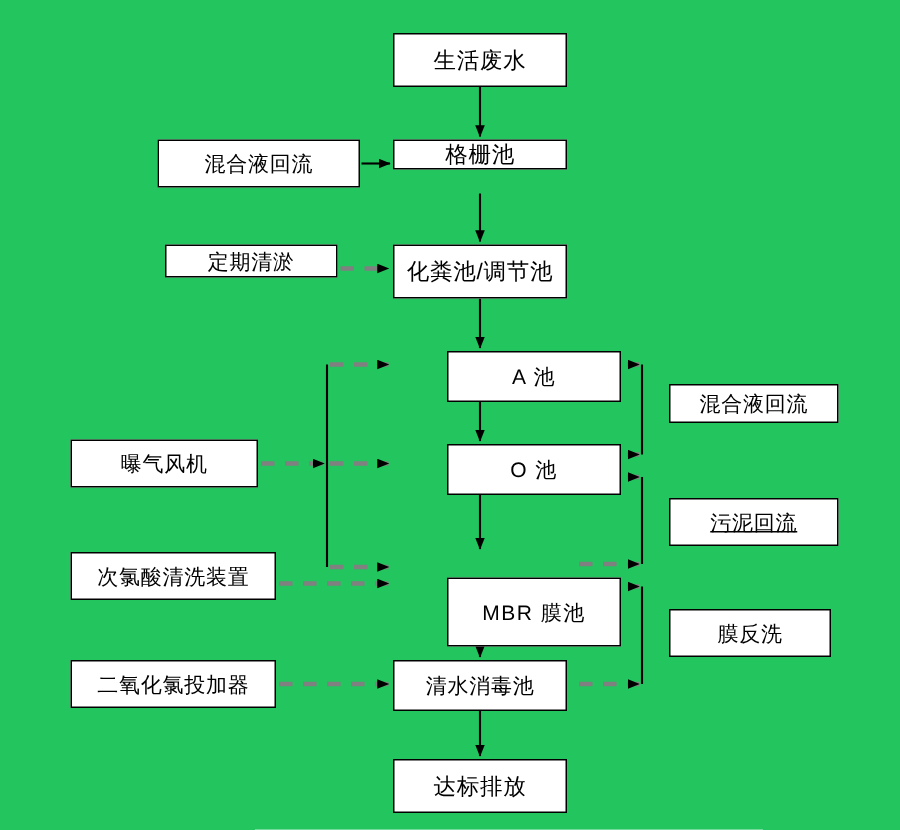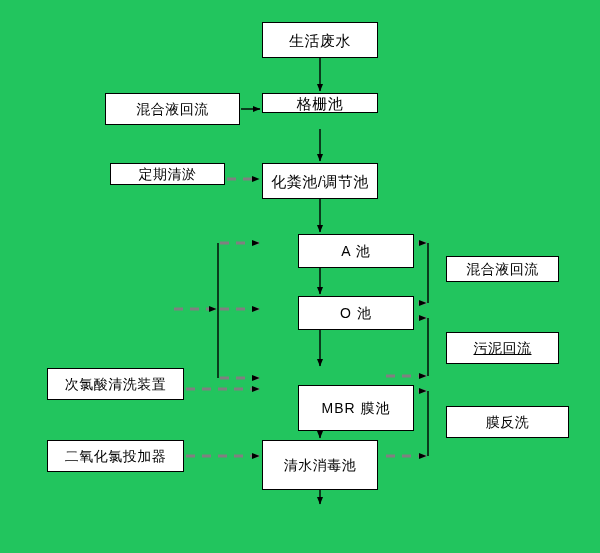--- a/index.html
+++ b/index.html
@@ -63,24 +63,26 @@
       <line x1="428" y1="391" x2="428" y2="456"></line>
     </g>
   </svg>
 
   <div class="node" style="left:262px;top:22px;width:116px;height:36px;">生活废水</div>
   <div class="node" style="left:262px;top:93px;width:116px;height:20px;">格栅池</div>
   <div class="node" style="left:262px;top:163px;width:116px;height:36px;">化粪池/调节池</div>
   <div class="node lat" style="left:262px;top:234px;width:116px;height:34px;">A 池</div>
   <div class="node lat" style="left:262px;top:296px;width:116px;height:34px;">O 池</div>
   <div class="node lat" style="left:262px;top:385px;width:116px;height:46px;">MBR 膜池</div>
-  <div class="node small" style="left:262px;top:440px;width:116px;height:50px;">清水消毒池</div>
+  <div class="node small" style="left:262px;top:440px;width:116px;height:34px;">清水消毒池</div>
+  <div class="node" style="left:262px;top:506px;width:116px;height:36px;">达标排放</div>
 
   <div class="node small" style="left:105px;top:93px;width:135px;height:32px;">混合液回流</div>
   <div class="node small" style="left:110px;top:163px;width:115px;height:22px;">定期清淤</div>
+  <div class="node small" style="left:47px;top:293px;width:125px;height:32px;">曝气风机</div>
   <div class="node small" style="left:47px;top:368px;width:137px;height:32px;">次氯酸清洗装置</div>
   <div class="node small" style="left:47px;top:440px;width:137px;height:32px;">二氧化氯投加器</div>
 
   <div class="node small" style="left:446px;top:256px;width:113px;height:26px;">混合液回流</div>
   <div class="node small" style="left:446px;top:332px;width:113px;height:32px;text-decoration:underline;">污泥回流</div>
-  <div class="node small" style="left:446px;top:406px;width:123px;height:32px;text-align:right;">膜反洗</div>
+  <div class="node small" style="left:446px;top:406px;width:108px;height:32px;text-align:right;">膜反洗</div>
 
 </div>
 
 </body></html>

